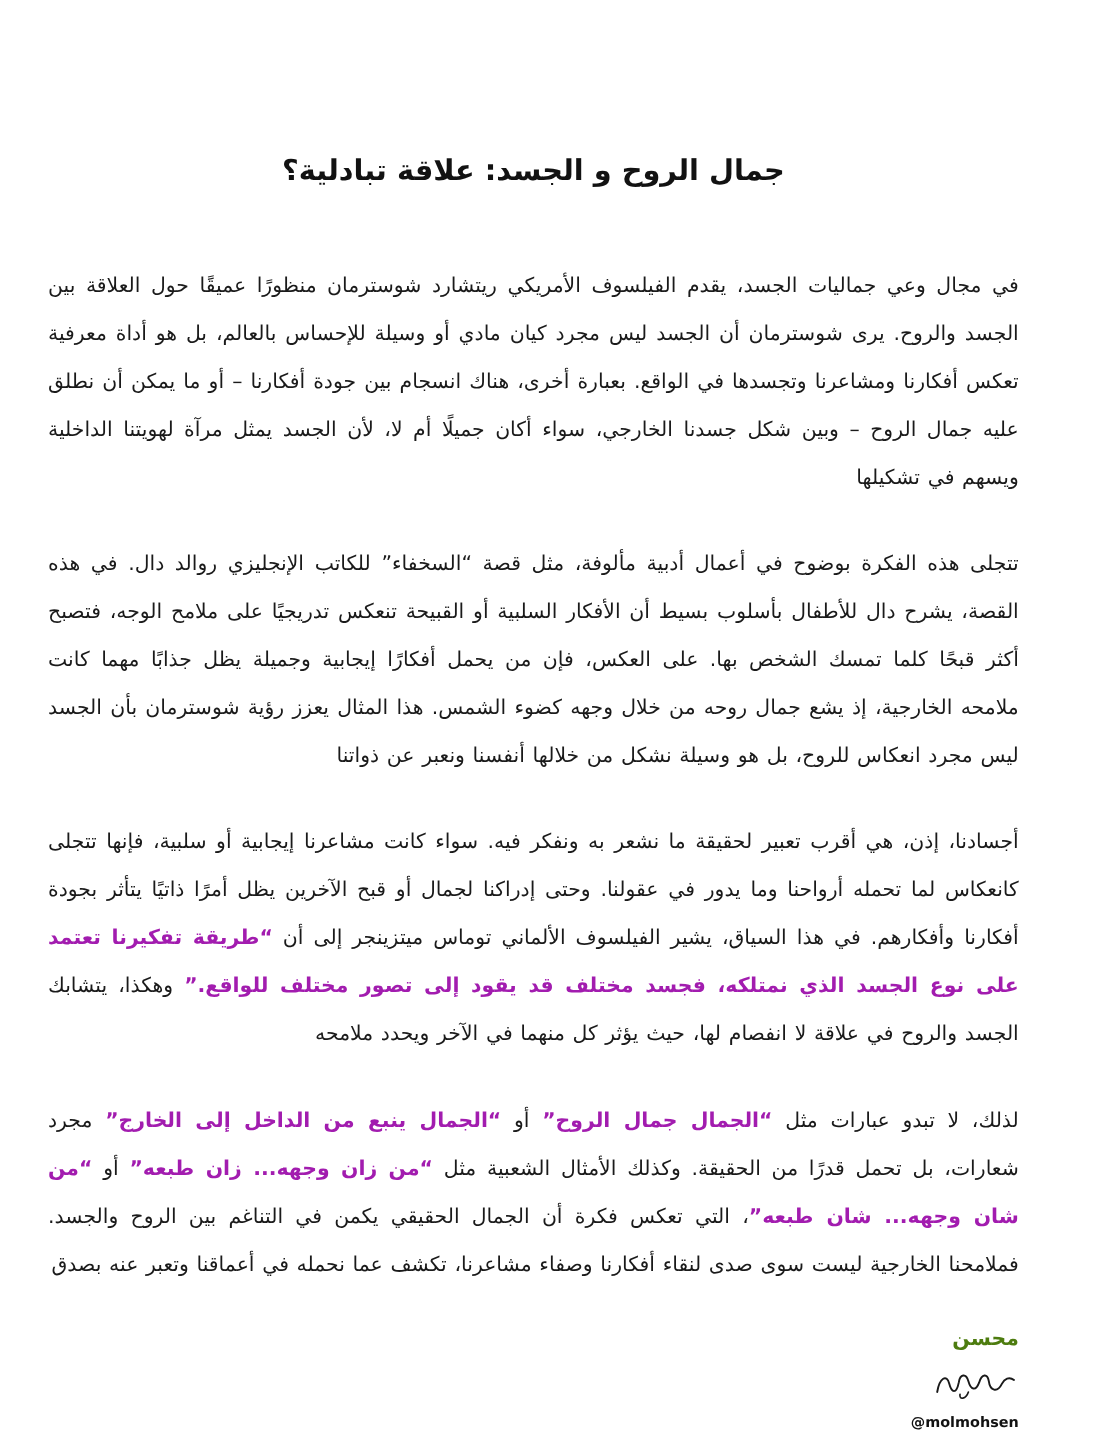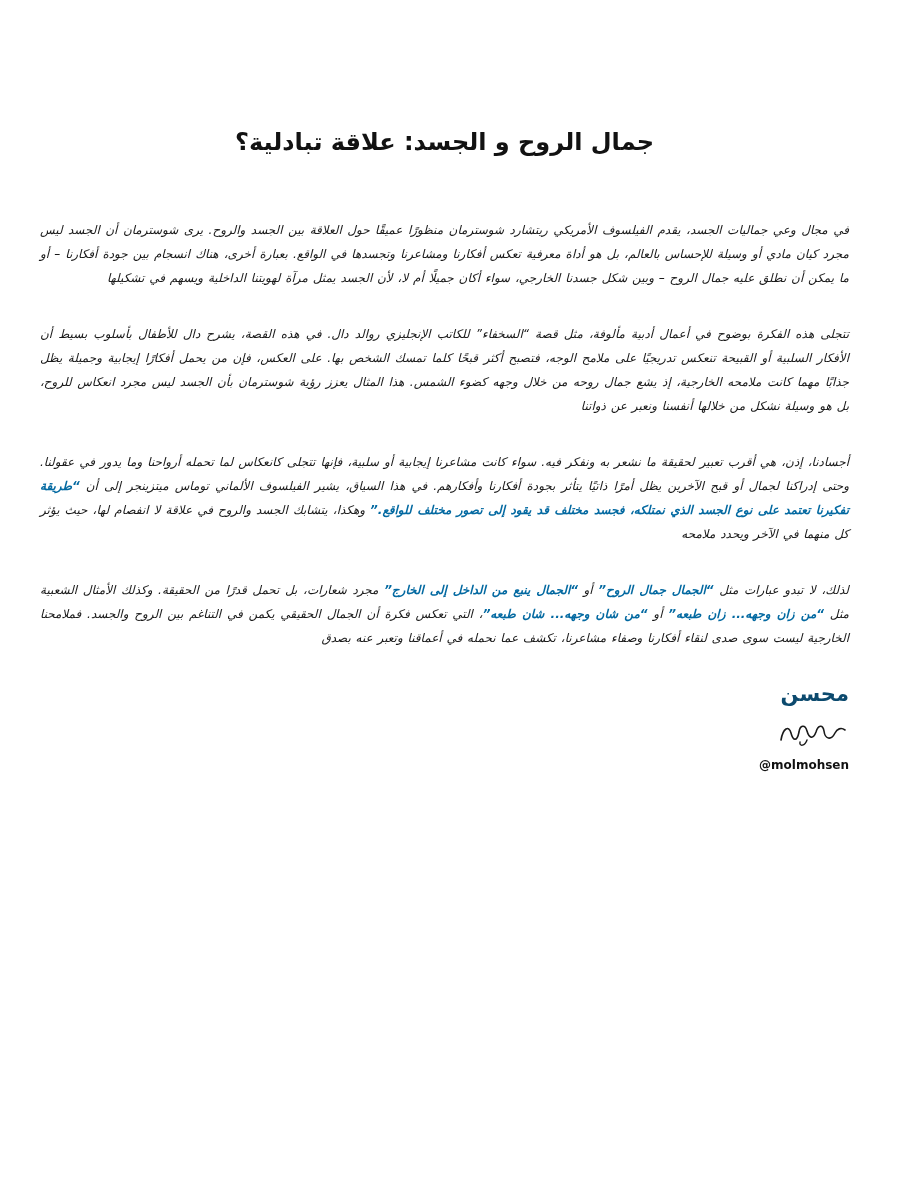--- a/index.html
+++ b/index.html
@@ -18,42 +18,41 @@
   }
   .page-title {
     text-align: center;
     font-size: 24px;
     font-weight: 700;
     letter-spacing: 0;
     margin-bottom: 62px;
     color: #121212;
   }
   .article-body p.para {
-    font-size: 12px;
-    line-height: 24px;
+    font-size: 17px;
+    line-height: 40px;
     text-align: justify;
     text-align-last: right;
     margin-bottom: 32px;
     color: #1a1a1a;
     word-spacing: 1px;
-    font-style: italic;
   }
   .article-body p.para b {
     font-weight: 700;
-    color: #0369a1;
+    color: #a21caf;
   }
   .footer {
     margin-top: 28px;
     text-align: right;
     direction: rtl;
   }
   .author-name {
-    font-size: 21px;
+    font-size: 17px;
     font-weight: 700;
-    color: #0c4a6e;
+    color: #4d7c0f;
     margin-bottom: 10px;
   }
   .signature-wrap {
     height: 34px;
     display: flex;
     justify-content: flex-start; 
     align-items: center;
     margin-bottom: 8px;
   }
   .signature-wrap svg {

